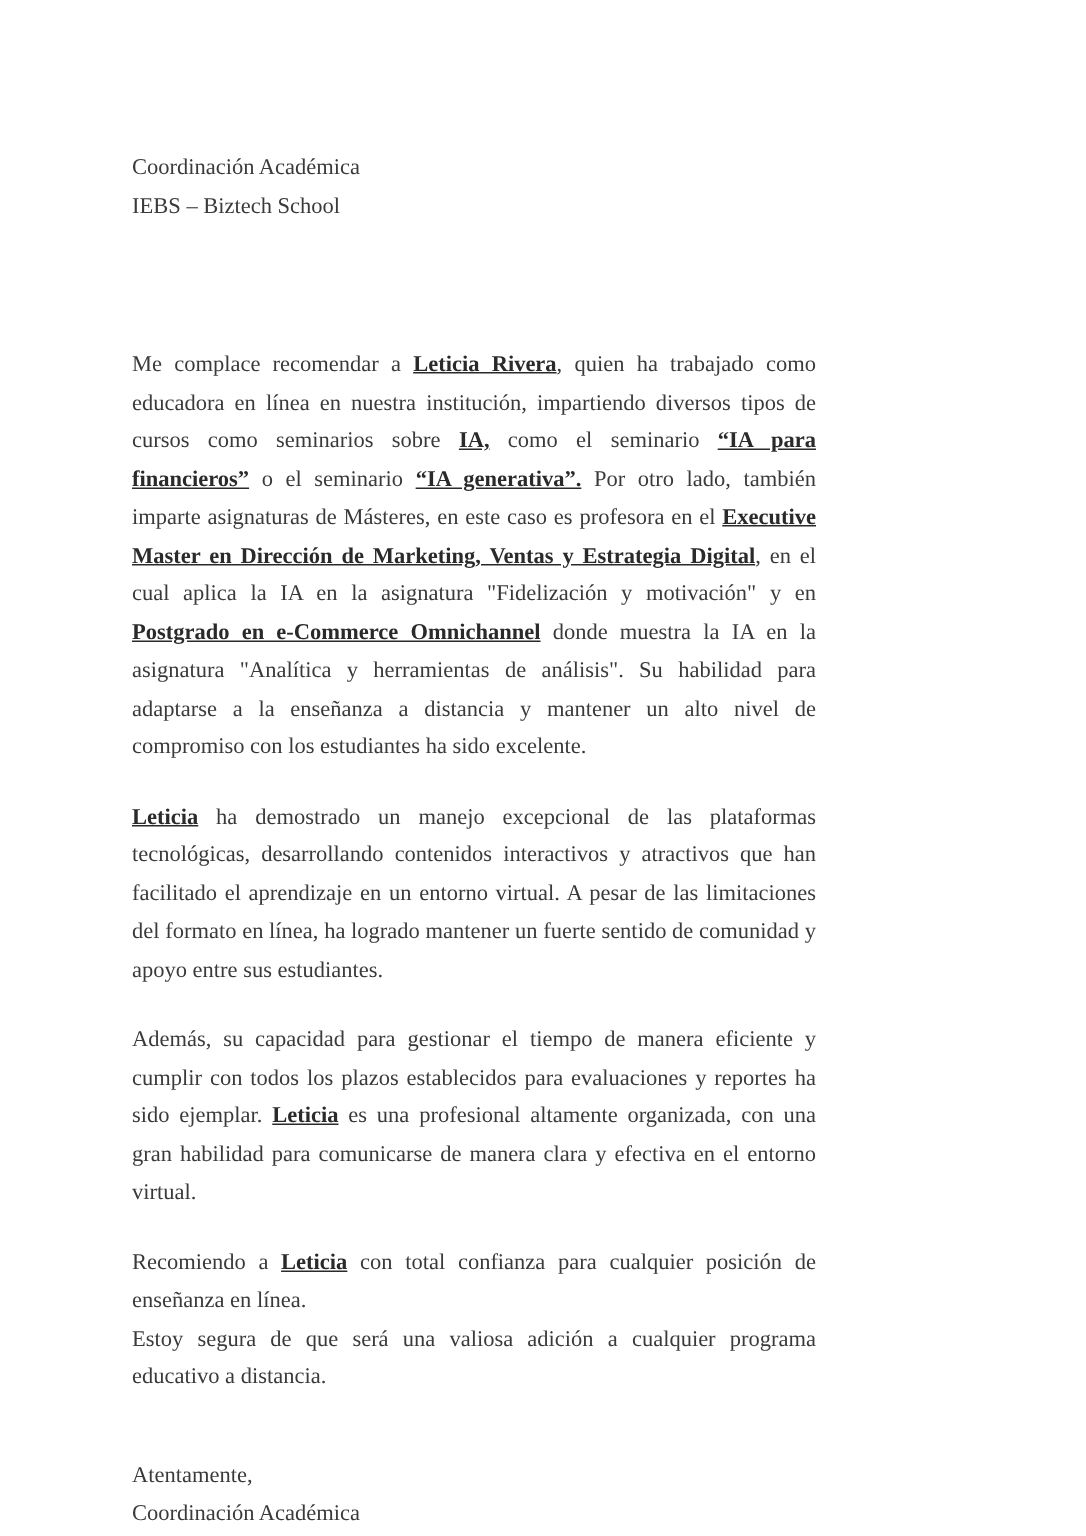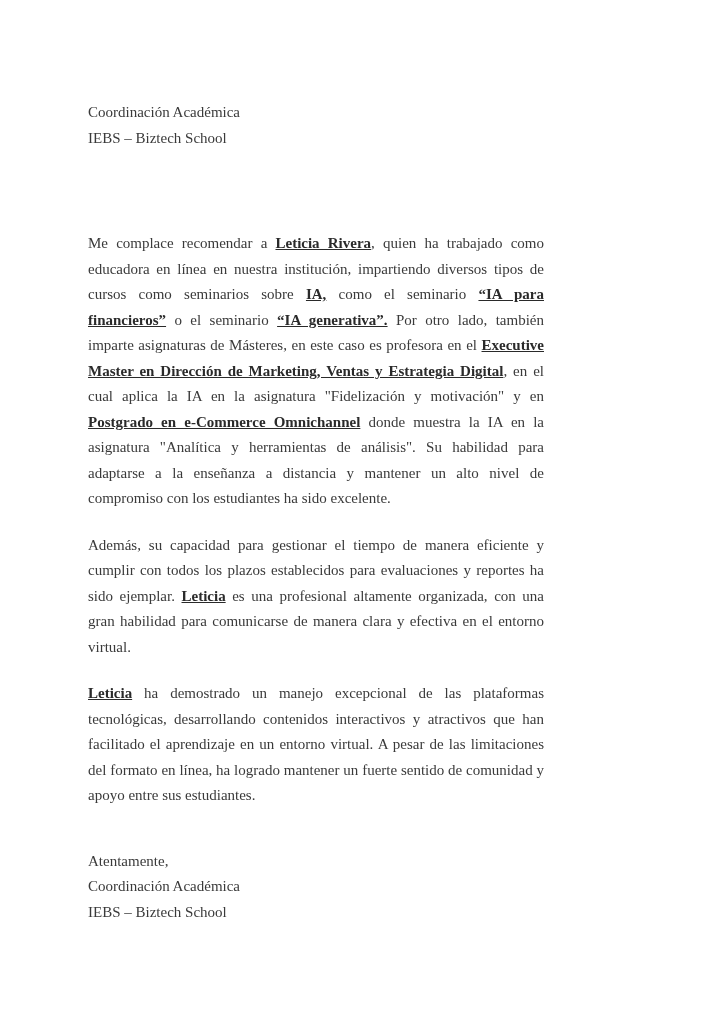--- a/index.html
+++ b/index.html
@@ -36,22 +36,23 @@
 
 <div class="page">
 
   <div class="letter-header">
     <div>Coordinación Académica</div>
     <div>IEBS – Biztech School</div>
   </div>
 
   <div class="letter-body">
     <p><span>Me complace recomendar a </span><strong>Leticia Rivera</strong><span>, quien ha trabajado como educadora en línea en nuestra institución, impartiendo diversos tipos de cursos como seminarios sobre </span><strong>IA,</strong><span> como el seminario </span><strong>“IA para financieros”</strong><span> o el seminario </span><strong>“IA generativa”.</strong><span> Por otro lado, también imparte asignaturas de Másteres, en este caso es profesora en el </span><strong>Executive Master en Dirección de Marketing, Ventas y Estrategia Digital</strong><span>, en el cual aplica la IA en la asignatura "Fidelización y motivación" y en </span><strong>Postgrado en e-Commerce Omnichannel</strong><span> donde muestra la IA en la asignatura "Analítica y herramientas de análisis". Su habilidad para adaptarse a la enseñanza a distancia y mantener un alto nivel de compromiso con los estudiantes ha sido excelente.</span></p>
+    <p><strong>Leticia</strong><span> ha demostrado un manejo excepcional de las plataformas tecnológicas, desarrollando contenidos interactivos y atractivos que han facilitado el aprendizaje en un entorno virtual. A pesar de las limitaciones del formato en línea, ha logrado mantener un fuerte sentido de comunidad y apoyo entre sus estudiantes.</span></p>
     <p><span>Además, su capacidad para gestionar el tiempo de manera eficiente y cumplir con todos los plazos establecidos para evaluaciones y reportes ha sido ejemplar. </span><strong>Leticia</strong><span> es una profesional altamente organizada, con una gran habilidad para comunicarse de manera clara y efectiva en el entorno virtual.</span></p>
-    <p><strong>Leticia</strong><span> ha demostrado un manejo excepcional de las plataformas tecnológicas, desarrollando contenidos interactivos y atractivos que han facilitado el aprendizaje en un entorno virtual. A pesar de las limitaciones del formato en línea, ha logrado mantener un fuerte sentido de comunidad y apoyo entre sus estudiantes.</span></p>
+    <p><span>Recomiendo a </span><strong>Leticia</strong><span> con total confianza para cualquier posición de enseñanza en línea.</span><br><span>Estoy segura de que será una valiosa adición a cualquier programa educativo a distancia.</span></p>
   </div>
 
   <div class="letter-closing">
     <div>Atentamente,</div>
     <div>Coordinación Académica</div>
     <div>IEBS – Biztech School</div>
   </div>
 
 </div>
 

